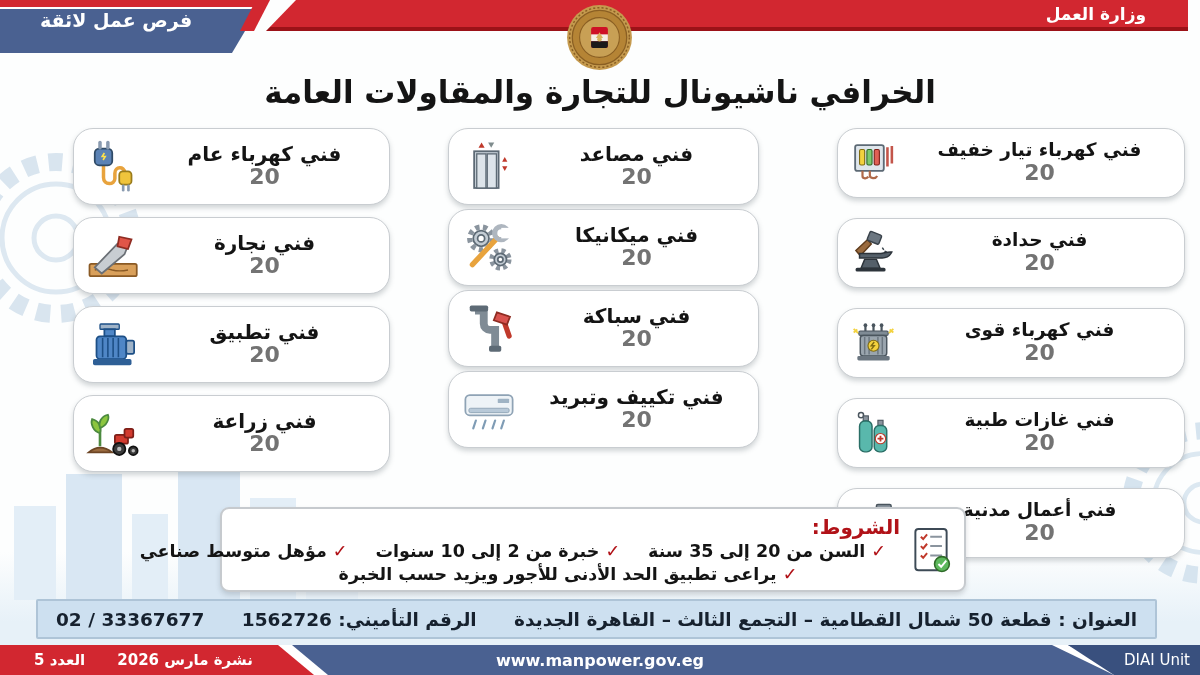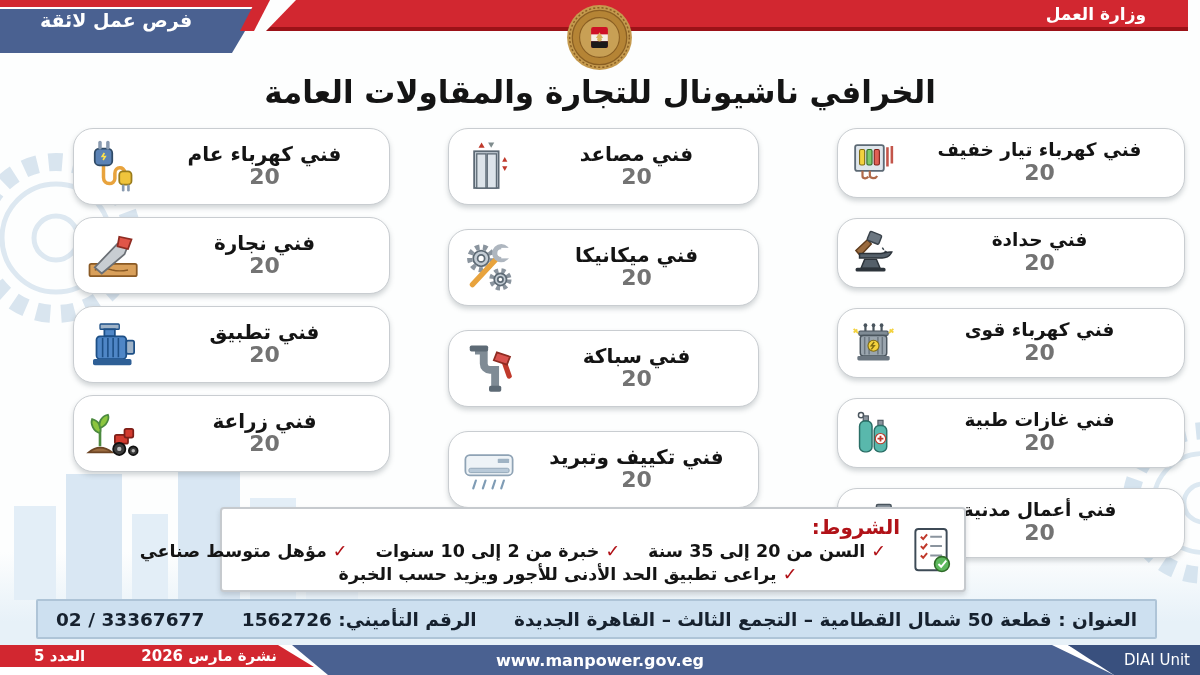--- a/index.html
+++ b/index.html
@@ -23,59 +23,59 @@
     background:linear-gradient(180deg,#d22730 0,#d22730 27px,#9c1218 27px,#9c1218 31px);
     clip-path:polygon(30px 0,100% 0,100% 100%,0 100%);
     display:flex;align-items:center;justify-content:flex-end;padding-right:42px;box-sizing:border-box}
   .red-bar span{color:#fff;font-size:17px;font-weight:700;line-height:27px;margin-top:-3px}
   .seal{position:absolute;left:566px;top:4px;width:67px;height:67px;z-index:3}
   .page-title{position:absolute;left:0;right:0;top:74px;text-align:center;z-index:2;
     font-size:31px;font-weight:800;color:#141414}
   
   .col{position:absolute;z-index:2;display:flex;flex-direction:column}
   .col-left{left:73px;top:128px;width:317px;gap:12px}
-  .col-mid{left:448px;top:128px;width:311px;gap:24px}
+  .col-mid{left:448px;top:128px;width:311px;gap:4px}
   .col-right{left:837px;top:128px;width:348px;gap:20px}
   .card{background:#fff;border:1.5px solid #c9cdd1;border-radius:20px;
     box-shadow:0 3px 5px rgba(80,90,100,.25);
     display:flex;align-items:center;gap:6px;padding:0 8px 0 12px;box-sizing:border-box}
   .col-left .card,.col-mid .card{height:77px}
   .col-right .card{height:70px}
   .card-icon{flex:0 0 auto;display:flex;align-items:center;justify-content:center}
   .col-left .card-icon,.col-mid .card-icon{width:56px;height:56px}
   .col-right .card-icon{width:47px;height:47px}
   .card-icon svg{width:100%;height:100%}
   .card-text{flex:1;display:flex;flex-direction:column;align-items:center;line-height:1.12}
   .card-title{font-weight:800;font-size:20px;color:#141414;white-space:nowrap}
   .col-right .card-title{font-size:18.5px}
   .card-count{font-weight:700;font-size:22px;color:#737373}
   
   .cond-box{position:absolute;left:220px;top:507px;width:746px;height:85px;z-index:2;
-    background:#fff;border:2px solid #c6cace;border-radius:4px;
+    background:#fff;border:2px solid #c6cace;border-radius:9px;
     box-shadow:0 3px 5px rgba(80,90,100,.22);box-sizing:border-box;
     padding:7px 64px 7px 14px}
   .cond-title{text-align:right;color:#b11218;font-size:20px;font-weight:800;line-height:1.1}
   .cond-line{text-align:center;font-size:17.5px;font-weight:700;margin-top:3px;color:#141414}
   .cond-item{margin:0 14px;white-space:nowrap}
   .chk{color:#b11218;font-weight:800}
   .cond-icon{position:absolute;right:8px;top:50%;margin-top:-25px;width:50px;height:50px}
   .cond-icon svg{width:100%;height:100%}
   
   .info-bar{position:absolute;left:36px;top:599px;width:1121px;height:40px;z-index:2;
     background:#cde0f0;border:2px solid #aec4d7;border-radius:2px;box-sizing:border-box;
     display:flex;align-items:center;justify-content:space-between;padding:0 18px;
     font-size:18.5px;font-weight:800;color:#16212e}
   .info-item{white-space:nowrap}
   
   .footer{position:absolute;left:0;top:645px;width:1200px;height:30px;background:#4a6191;z-index:2}
   .footer-red-gap{position:absolute;left:0;top:0;width:330px;height:30px;background:#fff;
     clip-path:polygon(0 0,292px 0,328px 100%,0 100%)}
-  .footer-red{position:absolute;left:0;top:0;width:318px;height:22px;background:#d22730;
+  .footer-red{position:absolute;left:0;top:0;width:318px;height:30px;background:#d22730;
     clip-path:polygon(0 0,278px 0,314px 100%,0 100%);
-    display:flex;align-items:center;gap:56px;padding-left:34px;box-sizing:border-box}
+    display:flex;align-items:center;gap:32px;padding-left:34px;box-sizing:border-box}
   .footer-red span{color:#fff;font-size:15px;font-weight:700;white-space:nowrap}
   .footer-url{position:absolute;left:0;right:0;top:0;height:30px;display:flex;align-items:center;justify-content:center;
     color:#fff;font-size:16px;font-weight:800}
   .footer-stripe{position:absolute;left:1052px;top:0;width:78px;height:30px;background:#fff;
     clip-path:polygon(0 0,16px 0,78px 100%,62px 100%)}
   .footer-navy{position:absolute;left:1068px;top:0;width:132px;height:30px;background:#39507e;
     clip-path:polygon(0 0,100% 0,100% 100%,46px 100%);
     display:flex;align-items:center;justify-content:center;padding-left:46px;box-sizing:border-box}
   .footer-navy span{color:#fff;font-size:15px;font-weight:400;white-space:nowrap}
 </style>

